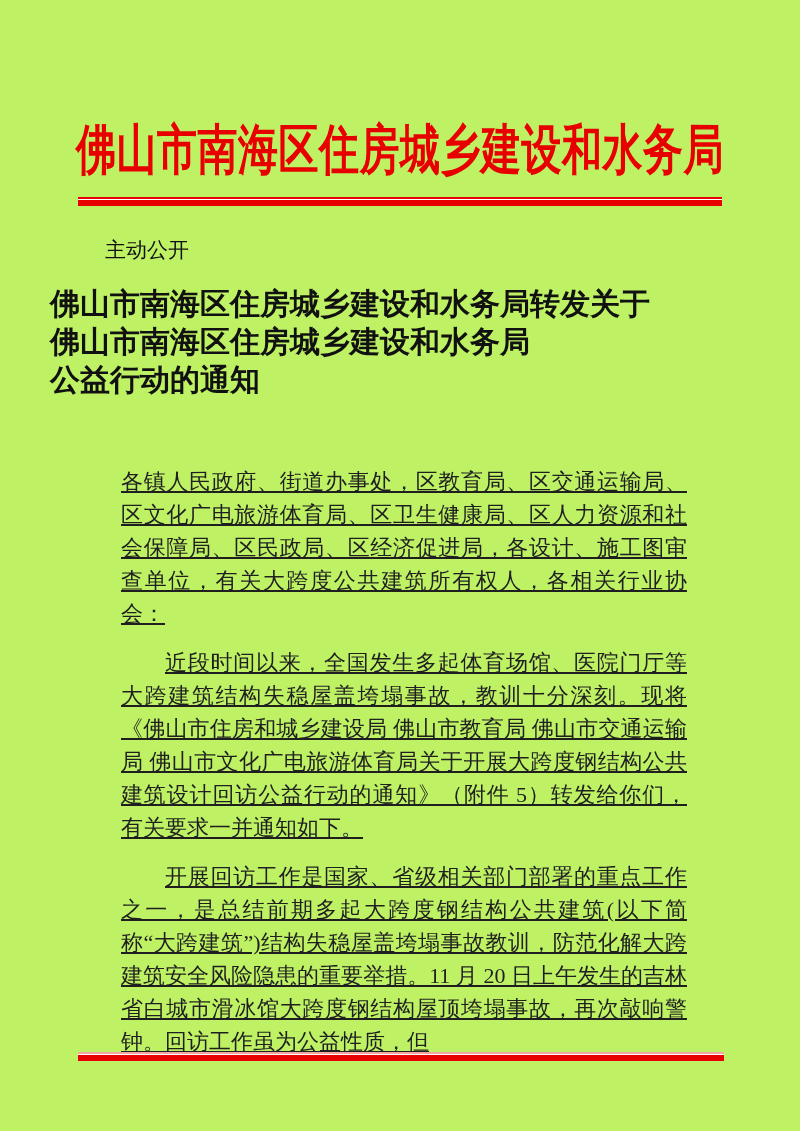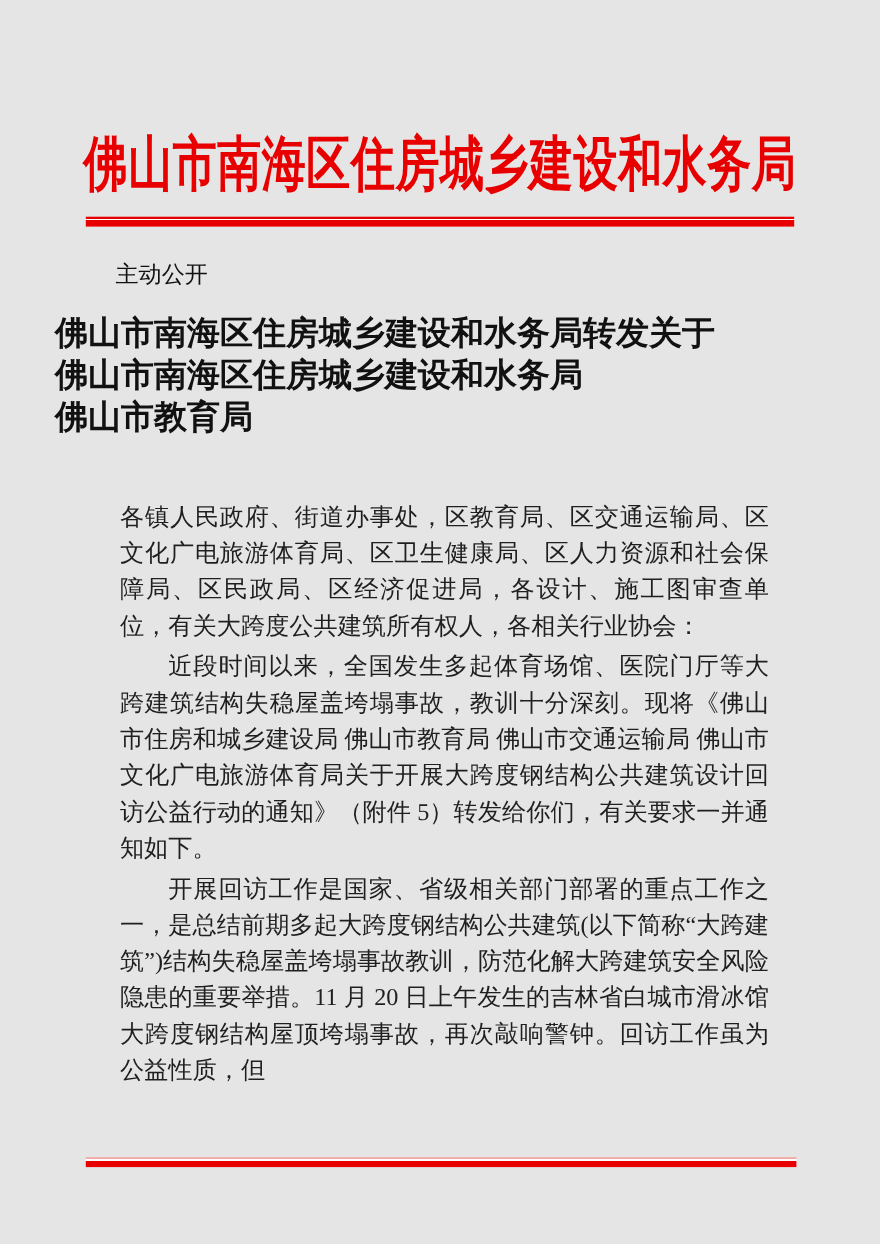--- a/index.html
+++ b/index.html
@@ -7,21 +7,21 @@
   body {
     width: 800px;
     height: 1131px;
     position: relative;
     font-family: "Liberation Serif", serif;
     color: #1f1f1f;
   }
   .page {
     position: absolute;
     inset: 0;
-    background: #e5e5e5;
+    background: #bef264;
     overflow: hidden;
   }
   .masthead {
     position: absolute;
     top: 123px;
     left: 0;
     width: 100%;
     text-align: center;
     font-family: "Liberation Serif", serif;
     font-weight: bold;
@@ -69,21 +69,21 @@
     position: absolute;
     left: 105px;
     top: 449px;
     width: 598px;
     font-size: 22px;
     line-height: 33px;
     text-align: justify;
     text-justify: inter-ideograph;
     color: #1f1f1f;
   }
-  .body-text p { margin: 4px; }
+  .body-text p { margin: 16px; text-decoration: underline; }
   .para-indent { text-indent: 2em; }
   .section-heading {
     font-family: "Liberation Sans", sans-serif;
     font-weight: bold;
     text-indent: 2em;
     color: #111111;
   }
   .rule-bottom {
     position: absolute;
     left: 78px;
@@ -103,21 +103,21 @@
 
   <div class="masthead">佛山市南海区住房城乡建设和水务局</div>
 
   <div class="rule-top"></div>
 
   <div class="disclosure">主动公开</div>
 
   <div class="doc-title">
     <div>佛山市南海区住房城乡建设和水务局转发关于</div>
     <div>佛山市南海区住房城乡建设和水务局</div>
-    <div>佛山市教育局</div>
+    <div>公益行动的通知</div>
   </div>
 
   <div class="body-text">
     <p>各镇人民政府、街道办事处，区教育局、区交通运输局、区文化广电旅游体育局、区卫生健康局、区人力资源和社会保障局、区民政局、区经济促进局，各设计、施工图审查单位，有关大跨度公共建筑所有权人，各相关行业协会：</p>
     <p class="para-indent">近段时间以来，全国发生多起体育场馆、医院门厅等大跨建筑结构失稳屋盖垮塌事故，教训十分深刻。现将《佛山市住房和城乡建设局 佛山市教育局 佛山市交通运输局 佛山市文化广电旅游体育局关于开展大跨度钢结构公共建筑设计回访公益行动的通知》（附件 5）转发给你们，有关要求一并通知如下。</p>
     <p class="para-indent">开展回访工作是国家、省级相关部门部署的重点工作之一，是总结前期多起大跨度钢结构公共建筑(以下简称“大跨建筑”)结构失稳屋盖垮塌事故教训，防范化解大跨建筑安全风险隐患的重要举措。11 月 20 日上午发生的吉林省白城市滑冰馆大跨度钢结构屋顶垮塌事故，再次敲响警钟。回访工作虽为公益性质，但</p>
   </div>
 
   <div class="rule-bottom"></div>
 

